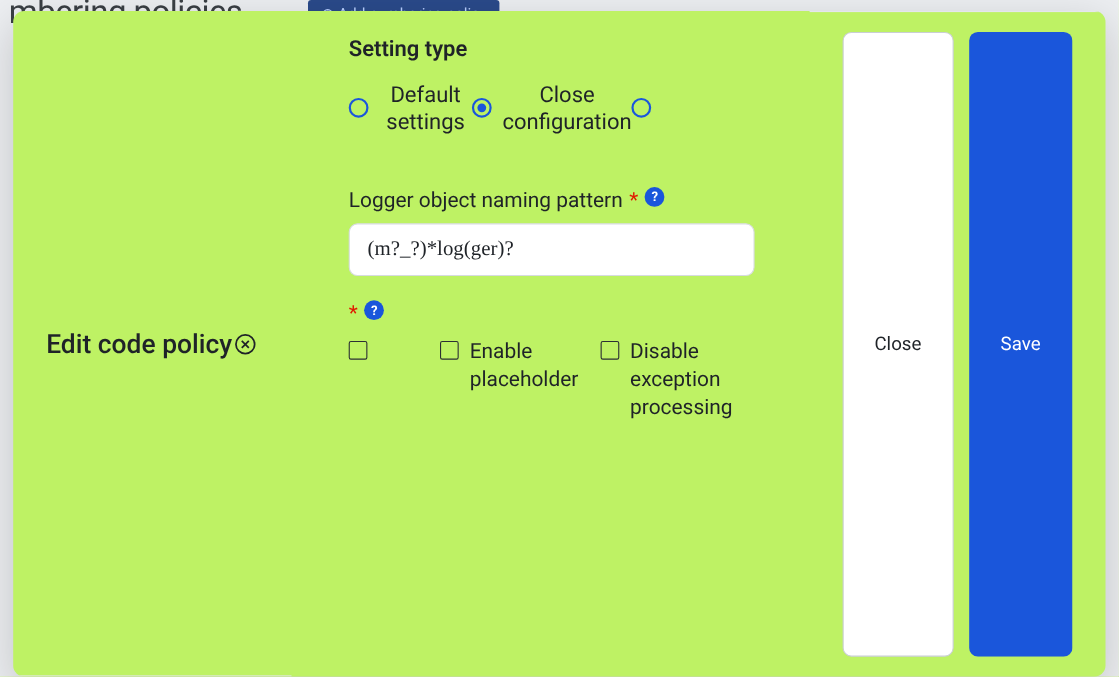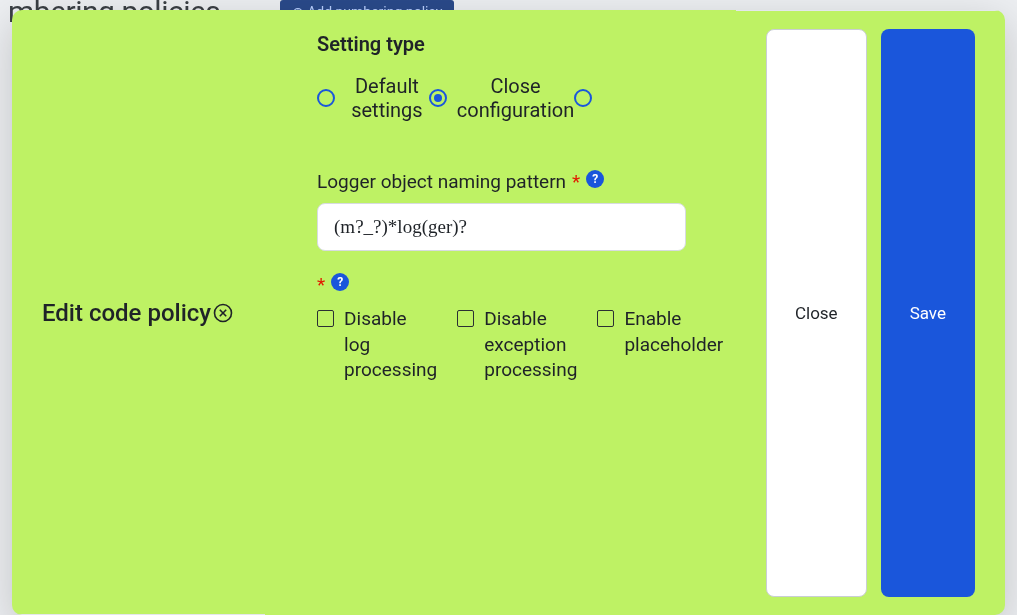--- a/index.html
+++ b/index.html
@@ -152,29 +152,28 @@
     <input class="text-input" type="text" value="(m?_?)*log(ger)?" style="">
 
     <div class="field-label">
       <span class="req">*</span>
       <span class="help-icon">?</span>
     </div>
 
     <div class="checkbox-row">
       <div class="checkbox-item">
         <span class="checkbox-square"></span>
-        <span class="checkbox-label">Disable log processing</span>
+      </div>
+      <div class="checkbox-item">
+        <span class="checkbox-square"></span>
+        <span class="checkbox-label">Enable placeholder</span>
       </div>
       <div class="checkbox-item">
         <span class="checkbox-square"></span>
         <span class="checkbox-label">Disable exception processing</span>
-      </div>
-      <div class="checkbox-item">
-        <span class="checkbox-square"></span>
-        <span class="checkbox-label">Enable placeholder</span>
       </div>
     </div>
 
   </div>
 
   <div class="modal-footer">
     <button class="btn btn-secondary">Close</button>
     <button class="btn btn-primary">Save</button>
   </div>
 

